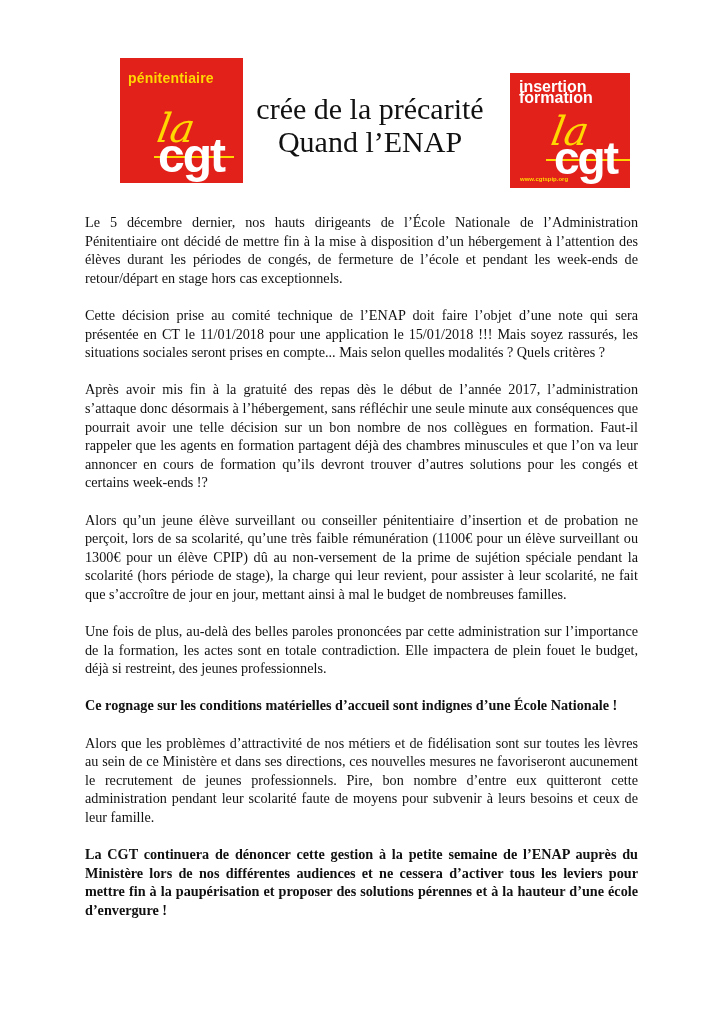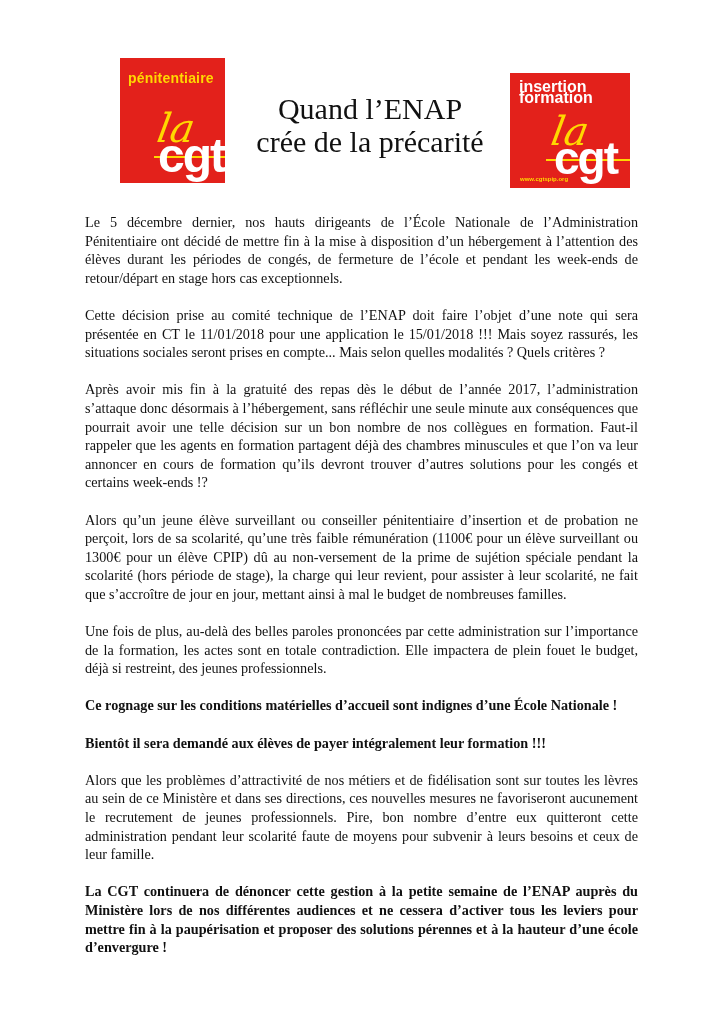--- a/index.html
+++ b/index.html
@@ -1,20 +1,20 @@
 <!DOCTYPE html>
 <html><head>
 <meta charset="utf-8">
 <style>
   html, body { margin:0; padding:0; background:#ffffff; }
   body { width:724px; height:1024px; position:relative; overflow:hidden;
          font-family:"Liberation Serif", "DejaVu Serif", serif; color:#111; }
 
   .logo { position:absolute; background:#e3211b; overflow:hidden; }
-  .logo-left { left:120px; top:58px; width:105px; height:125px; }
+  .logo-left { left:120px; top:58px; width:105px; height:125px;padding-left:18px; }
   .logo-right { left:510px; top:73px; width:120px; height:115px; }
 
   .logo .tag { position:absolute; font-family:"Liberation Sans","DejaVu Sans",sans-serif;
                font-weight:bold; }
   .logo-left .tag { left:8px; top:12px; color:#ffd800; font-size:14px; letter-spacing:0.2px; }
   .logo-right .tag { left:9px; top:8px; color:#ffffff; font-size:16px; line-height:11px; }
 
   .logo .la { position:absolute; font-family:"DejaVu Serif", serif; font-style:italic;
               color:#ffd800; font-size:40px; line-height:40px; }
   .logo-left .la { left:38px; top:50px; transform:skew(-10deg); }
@@ -44,39 +44,38 @@
 <body>
 
 <div class="logo logo-left">
   <span class="tag">pénitentiaire</span>
   <span class="la">la</span>
   <span class="underline"></span>
   <span class="cgt">cgt</span>
 </div>
 
 <div class="title">
+  <div>crée de la précarité</div>
   <div>Quand l’ENAP</div>
-  <div>crée de la précarité</div>
 </div>
 
 <div class="logo logo-right">
   <span class="tag">
     <span>insertion</span><br>
     <span>formation</span>
   </span>
   <span class="la">la</span>
   <span class="underline"></span>
   <span class="cgt">cgt</span>
   <span class="url">www.cgtspip.org</span>
 </div>
 
 <div class="body">
   <p>Le 5 décembre dernier, nos hauts dirigeants de l’École Nationale de l’Administration Pénitentiaire ont décidé de mettre fin à la mise à disposition d’un hébergement à l’attention des élèves durant les périodes de congés, de fermeture de l’école et pendant les week-ends de retour/départ en stage hors cas exceptionnels.</p>
   <p>Cette décision prise au comité technique de l’ENAP doit faire l’objet d’une note qui sera présentée en CT le 11/01/2018 pour une application le 15/01/2018 !!! Mais soyez rassurés, les situations sociales seront prises en compte... Mais selon quelles modalités ? Quels critères ?</p>
   <p>Après avoir mis fin à la gratuité des repas dès le début de l’année 2017, l’administration s’attaque donc désormais à l’hébergement, sans réfléchir une seule minute aux conséquences que pourrait avoir une telle décision sur un bon nombre de nos collègues en formation. Faut-il rappeler que les agents en formation partagent déjà des chambres minuscules et que l’on va leur annoncer en cours de formation qu’ils devront trouver d’autres solutions pour les congés et certains week-ends !?</p>
   <p>Alors qu’un jeune élève surveillant ou conseiller pénitentiaire d’insertion et de probation ne perçoit, lors de sa scolarité, qu’une très faible rémunération (1100€ pour un élève surveillant ou 1300€ pour un élève CPIP) dû au non-versement de la prime de sujétion spéciale pendant la scolarité (hors période de stage), la charge qui leur revient, pour assister à leur scolarité, ne fait que s’accroître de jour en jour, mettant ainsi à mal le budget de nombreuses familles.</p>
   <p>Une fois de plus, au-delà des belles paroles prononcées par cette administration sur l’importance de la formation, les actes sont en totale contradiction. Elle impactera de plein fouet le budget, déjà si restreint, des jeunes professionnels.</p>
   <p class="center">Ce rognage sur les conditions matérielles d’accueil sont indignes d’une École Nationale !</p>
-  <p class="center">Bientôt il sera demandé aux élèves de payer intégralement leur formation !!!</p>
   <p>Alors que les problèmes d’attractivité de nos métiers et de fidélisation sont sur toutes les lèvres au sein de ce Ministère et dans ses directions, ces nouvelles mesures ne favoriseront aucunement le recrutement de jeunes professionnels. Pire, bon nombre d’entre eux quitteront cette administration pendant leur scolarité faute de moyens pour subvenir à leurs besoins et ceux de leur famille.</p>
   <p class="bold">La CGT continuera de dénoncer  cette gestion à la petite semaine de l’ENAP auprès du Ministère lors de nos différentes audiences et ne cessera d’activer tous les leviers pour mettre fin à la paupérisation et proposer des solutions pérennes et à la hauteur d’une école d’envergure !</p>
 
 </div>
 
 </body></html>

